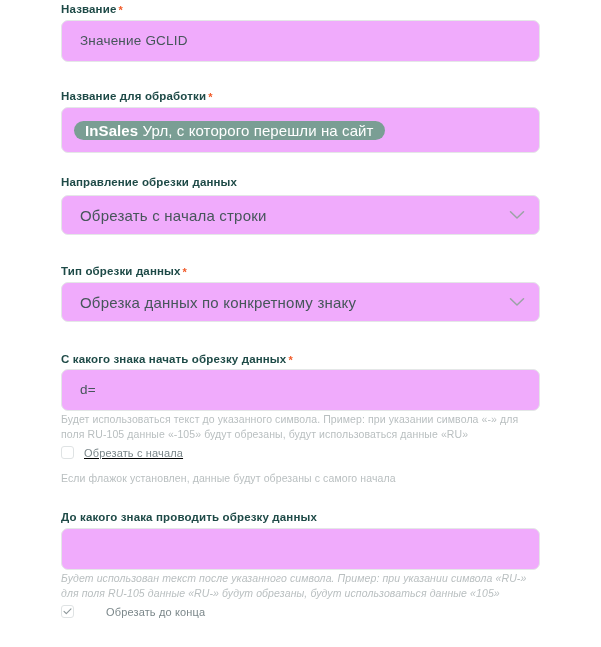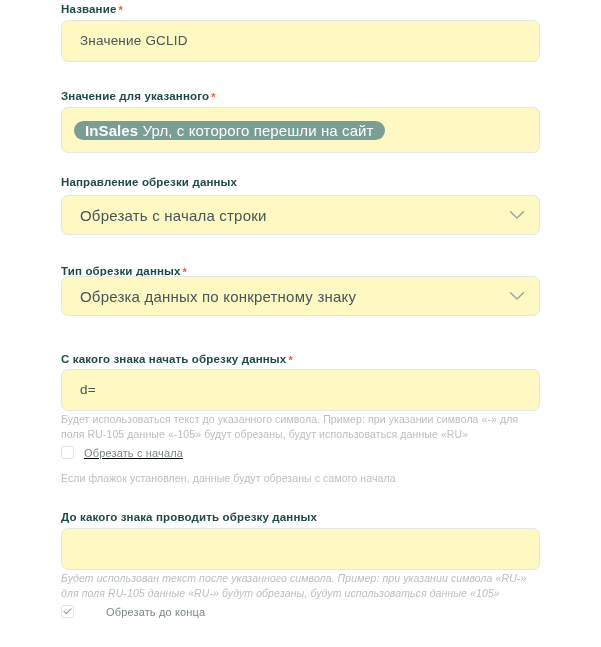--- a/index.html
+++ b/index.html
@@ -33,21 +33,21 @@
     font-size: 11px;
     font-weight: bold;
     margin-left: 2px;
     vertical-align: top;
     position: relative;
     top: 1px;
   }
   .control {
     box-sizing: border-box;
     width: 100%;
-    background: #fef9c3;
+    background: #f0abfc;
     border: 1px solid #e4e7e7;
     border-radius: 7px;
     display: flex;
     align-items: center;
   }
   .input-box {
     height: 42px;
     padding: 0 18px;
   }
   .input-value {
@@ -128,21 +128,21 @@
   }
 
   
   .g1-label { position: absolute; left: 61px; top: 2px; }
   .g1-input { position: absolute; left: 61px; top: 20px; width: 479px; }
   .g2-label { position: absolute; left: 61px; top: 89px; }
   .g2-field { position: absolute; left: 61px; top: 107px; width: 479px; }
   .g3-label { position: absolute; left: 61px; top: 175px; }
   .g3-select { position: absolute; left: 61px; top: 195px; width: 479px; }
   .g4-label { position: absolute; left: 61px; top: 264px; }
-  .g4-select { position: absolute; left: 61px; top: 276px; width: 479px; }
+  .g4-select { position: absolute; left: 61px; top: 282px; width: 479px; }
   .g5-label { position: absolute; left: 61px; top: 352px; }
   .g5-input { position: absolute; left: 61px; top: 369px; width: 479px; }
   .g5-help  { position: absolute; left: 61px; top: 412px; width: 470px; }
   .g5-check { position: absolute; left: 61px; top: 446px; text-decoration: underline; }
   .g5-chelp { position: absolute; left: 61px; top: 471px; width: 470px; }
   .g6-label { position: absolute; left: 61px; top: 510px; }
   .g6-input { position: absolute; left: 61px; top: 528px; width: 479px; }
   .g6-help  { position: absolute; left: 61px; top: 571px; width: 470px; font-style: italic; }
   .g6-check { position: absolute; left: 61px; top: 605px; gap: 22px; }
   .g6-chelp { position: absolute; left: 61px; top: 625px; width: 470px; }
@@ -153,21 +153,21 @@
 <div class="page">
 
   <div class="field-label g1-label">
     <span>Название</span><span class="req-asterisk">*</span>
   </div>
   <div class="control input-box g1-input">
     <span class="input-value">Значение GCLID</span>
   </div>
 
   <div class="field-label g2-label">
-    <span>Значение для указанного</span><span class="req-asterisk">*</span>
+    <span>Название для обработки</span><span class="req-asterisk">*</span>
   </div>
   <div class="control chip-box g2-field">
     <span class="chip">
       <span class="chip-text"><b>InSales</b> <span>Урл, с которого перешли на сайт</span></span>
     </span>
   </div>
 
   <div class="field-label g3-label">
     <span>Направление обрезки данных</span>
   </div>

